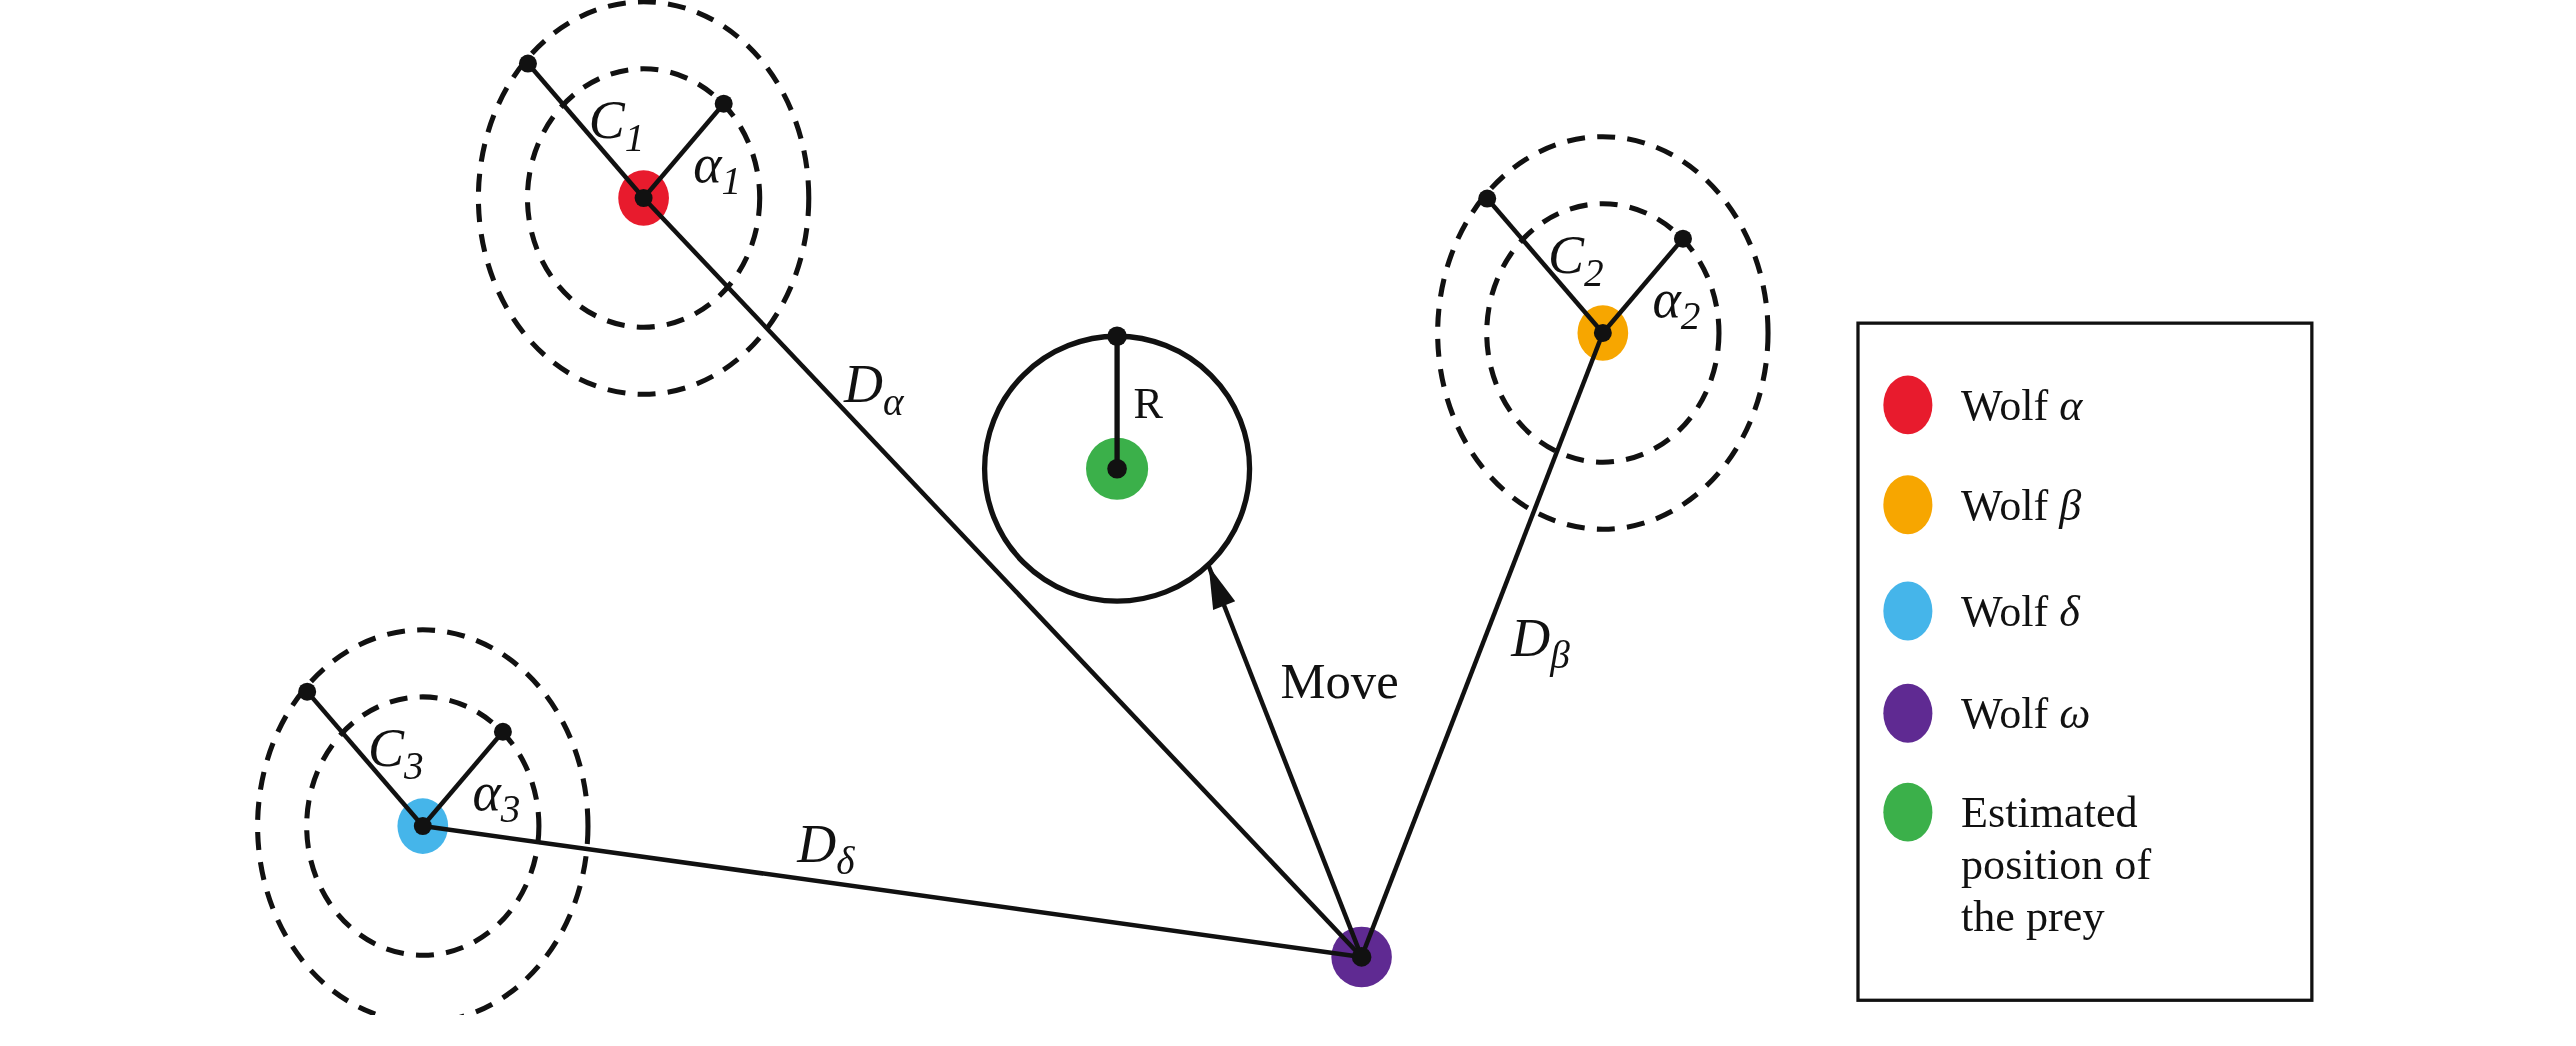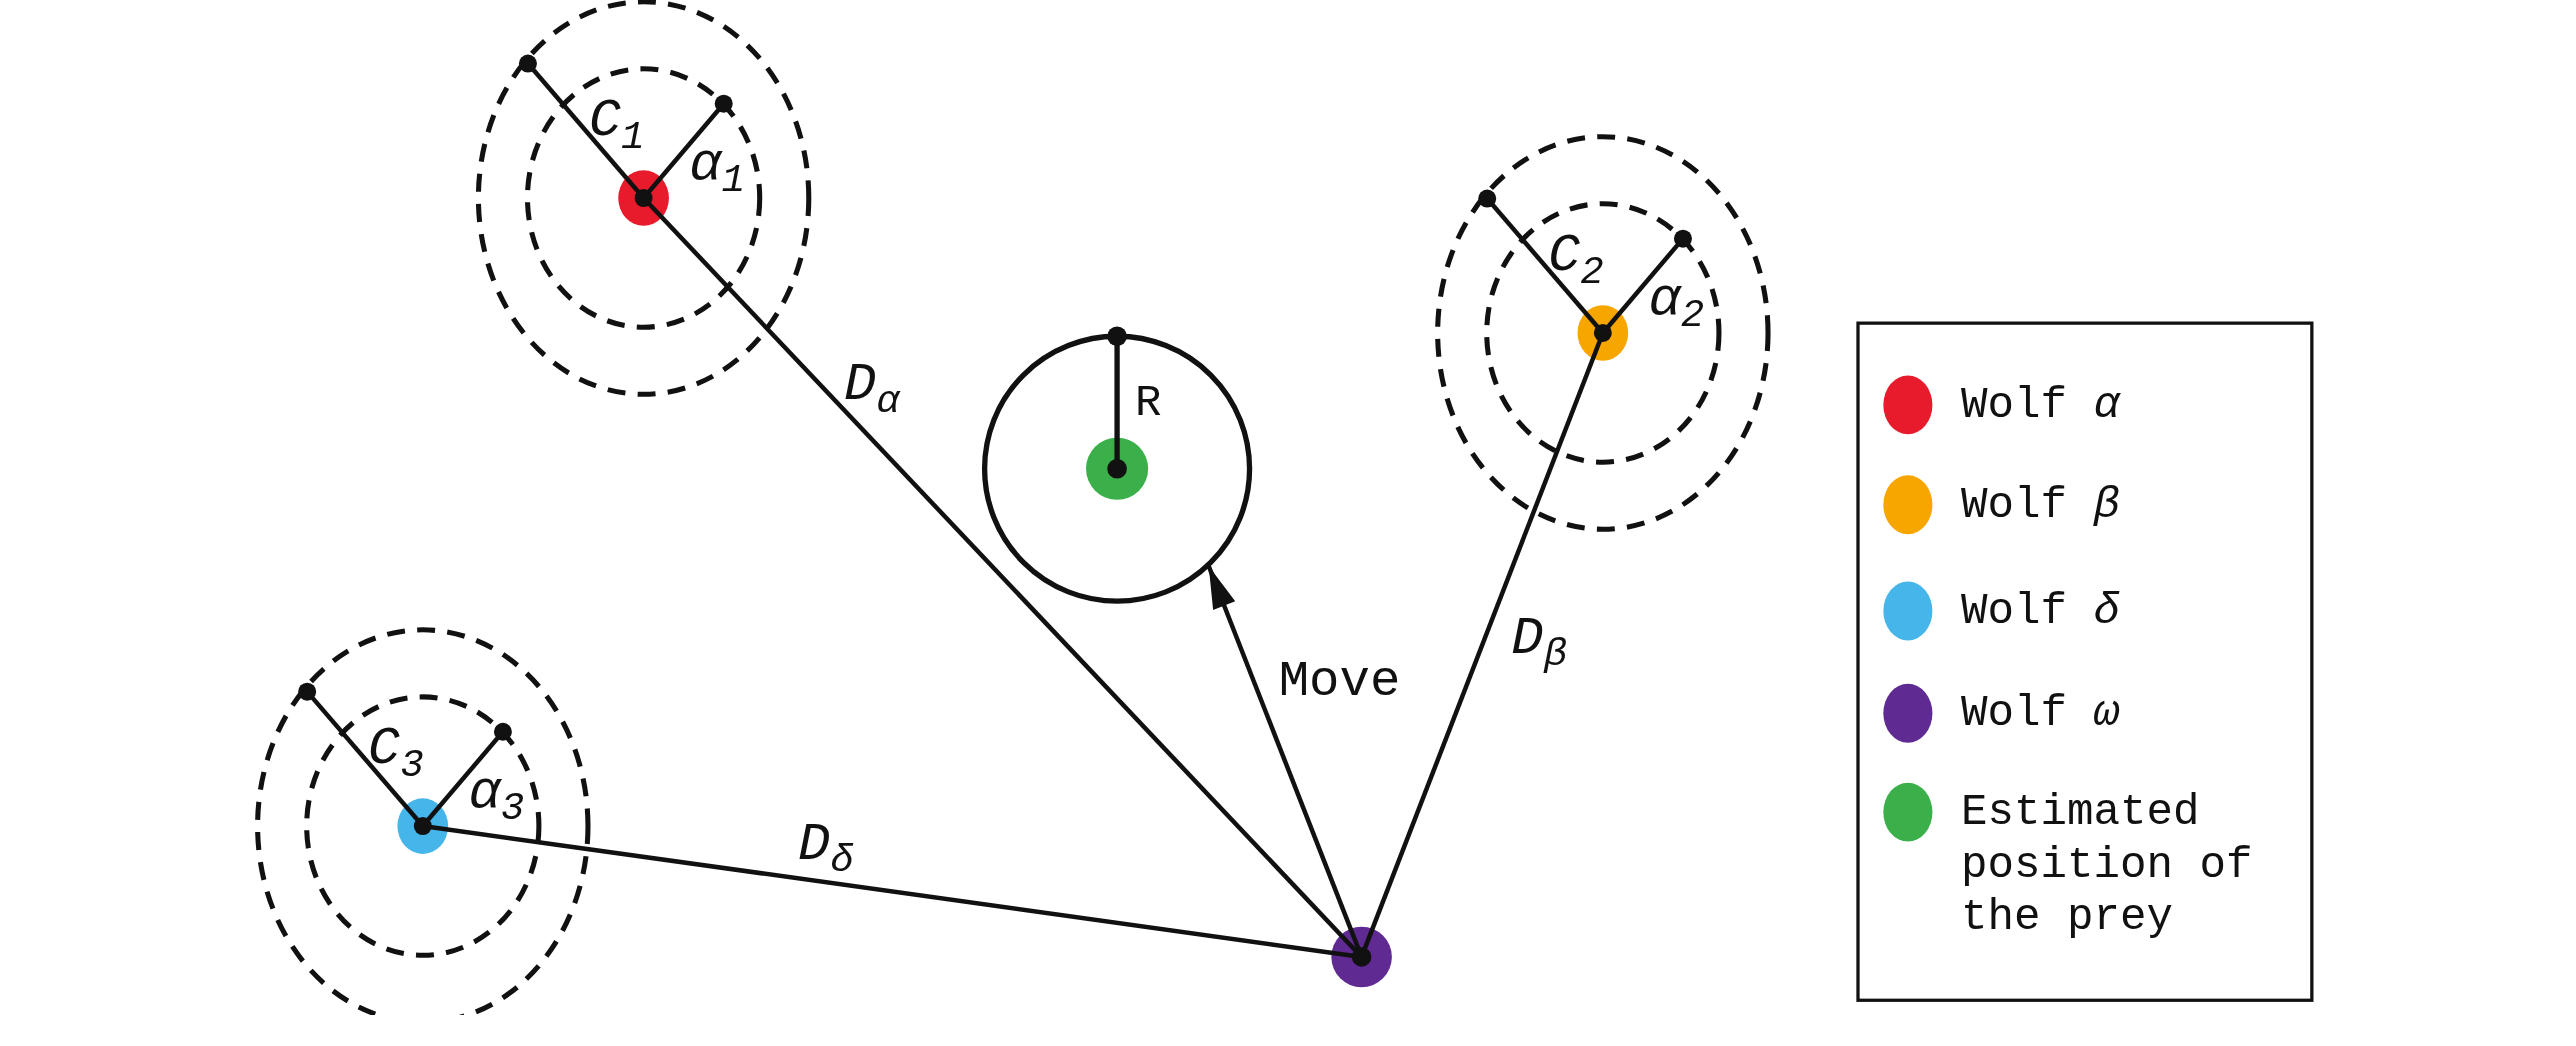--- a/index.html
+++ b/index.html
@@ -1,16 +1,16 @@
 <!DOCTYPE html>
 <html style="font-size:13px"><head>
 <meta charset="utf-8">
 <style>
   html,body{margin:0;padding:0;background:#ffffff;}
-  #canvas{position:relative;width:2576px;height:1015px;background:#fff;font-family:Liberation Mono, monospace;overflow:hidden;}
+  #canvas{position:relative;width:2576px;height:1015px;background:#fff;font-family:Liberation Serif, serif;overflow:hidden;}
   svg{position:absolute;left:0;top:0;}
   text{fill:#111111;}
 </style>
 </head>
 <body>
 
 <div id="canvas">
     <svg viewBox="0 0 3150 1280" width="2576" height="1047">
       <ellipse cx="787" cy="242" rx="202" ry="240" fill="none" stroke="#111111" stroke-width="6.2" stroke-dasharray="22 15"></ellipse>
       <ellipse cx="787" cy="242" rx="142" ry="158" fill="none" stroke="#111111" stroke-width="6.2" stroke-dasharray="22 15"></ellipse>

